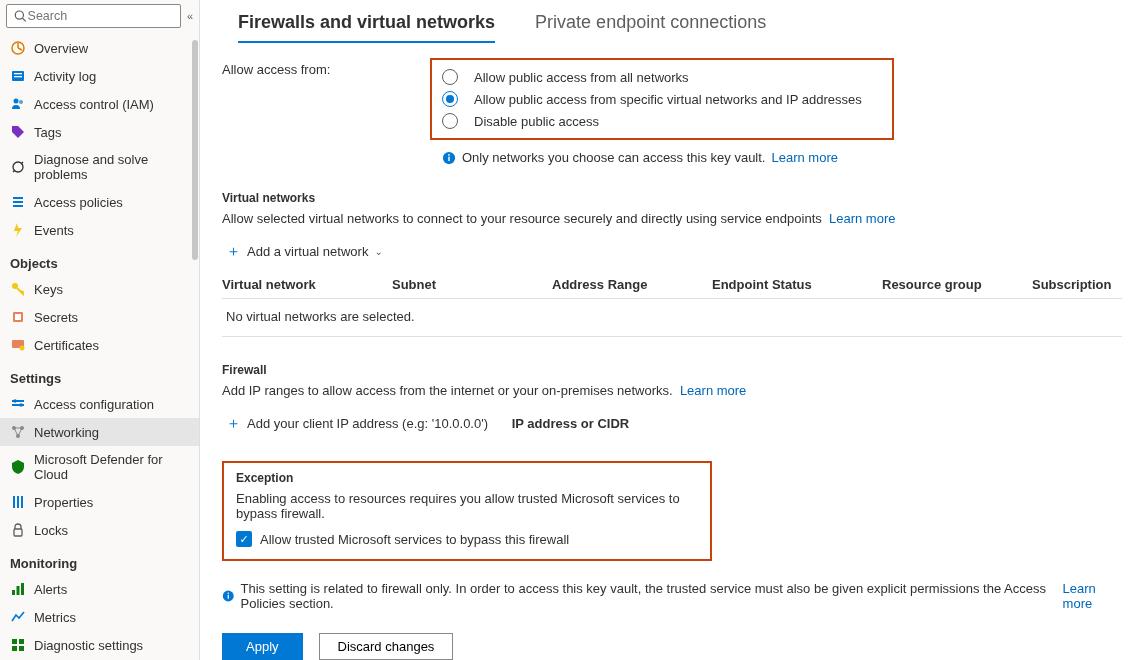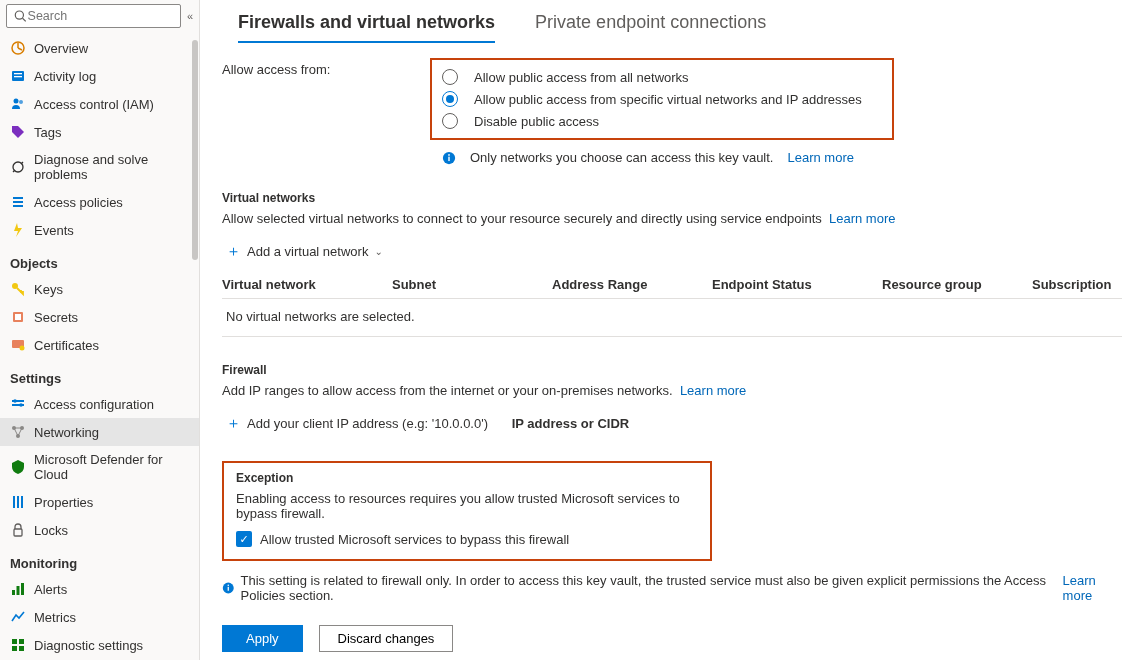--- a/index.html
+++ b/index.html
@@ -27,21 +27,21 @@
 .tab { padding: 4px 0 8px 0; color: #605e5c; cursor: pointer; font-size: 18px; margin-left: 16px; }
 .tab.active { color: #323130; font-weight: 600; border-bottom: 2px solid #0078d4; }
 
 .field-row { display: flex; align-items: flex-start; gap: 8px; }
 .field-label { width: 200px; color: #323130; padding-top: 4px; }
 .radio-group { border: 2px solid #c7430c; padding: 6px 30px 6px 10px; display: inline-block; }
 .radio-row { display: flex; align-items: center; gap: 16px; padding: 3px 0; cursor: pointer; }
 .radio { width: 16px; height: 16px; border: 1.5px solid #605e5c; border-radius: 50%; display: inline-flex; align-items: center; justify-content: center; }
 .radio.checked { border-color: #0078d4; }
 .radio.checked::after { content: ""; width: 8px; height: 8px; background: #0078d4; border-radius: 50%; }
-.info-row { display: flex; align-items: center; gap: 14px; margin-top: 10px; margin-left: 220px; }
+.info-row { display: flex; align-items: center; gap: 6px; margin-top: 10px; margin-left: 220px; }
 .info-icon { width: 14px; height: 14px; }
 .link { color: #0067b8; cursor: pointer; }
 
 h3.section { font-size: 12px; font-weight: 600; margin-top: 26px; margin-bottom: 6px; }
 .desc { color: #323130; font-size: 13px; }
 .add-btn { display: inline-flex; align-items: center; gap: 6px; color: #323130; cursor: pointer; margin: 14px 0 8px 0; padding: 2px 4px; }
 .plus-icon { color: #0078d4; font-size: 15px; font-weight: 400; }
 .chev { color: #605e5c; font-size: 10px; }
 
 .table-head { display: flex; border-bottom: 1px solid #e1dfdd; padding: 6px 0; font-weight: 600; font-size: 13px; }
@@ -53,21 +53,21 @@
 .col-subscr { flex: 1; text-align: left; }
 .empty-state { padding: 10px 0 12px 4px; color: #323130; border-bottom: 1px solid #e1dfdd; }
 
 .ip-label { font-weight: 600; padding: 8px 0 0 16px; display: inline-block; }
 
 .exception-box { border: 2px solid #c7430c; padding: 8px 12px 12px 12px; margin-top: 18px; width: 490px; }
 .checkbox-row { display: flex; align-items: center; gap: 8px; margin-top: 10px; cursor: pointer; }
 .checkbox { width: 16px; height: 16px; background: #0078d4; border-radius: 2px; display: inline-flex; align-items: center; justify-content: center; }
 .check-mark { color: #fff; font-size: 11px; }
 
-.info-row2 { display: flex; align-items: center; gap: 6px; margin-top: 12px; }
+.info-row2 { display: flex; align-items: center; gap: 6px; margin-top: 20px; }
 .footer { display: flex; gap: 16px; margin-top: 22px; }
 .btn-primary { background: #0078d4; color: #fff; border: none; padding: 5px 24px; font-size: 13px; cursor: pointer; }
 .btn-secondary { background: #fff; border: 1px solid #8a8886; padding: 5px 18px; font-size: 13px; cursor: pointer; }
 </style>
 </head>
 <body>
 
 <svg width="0" height="0" style="position:absolute">
   <defs>
     <symbol id="i-info" viewBox="0 0 16 16">

